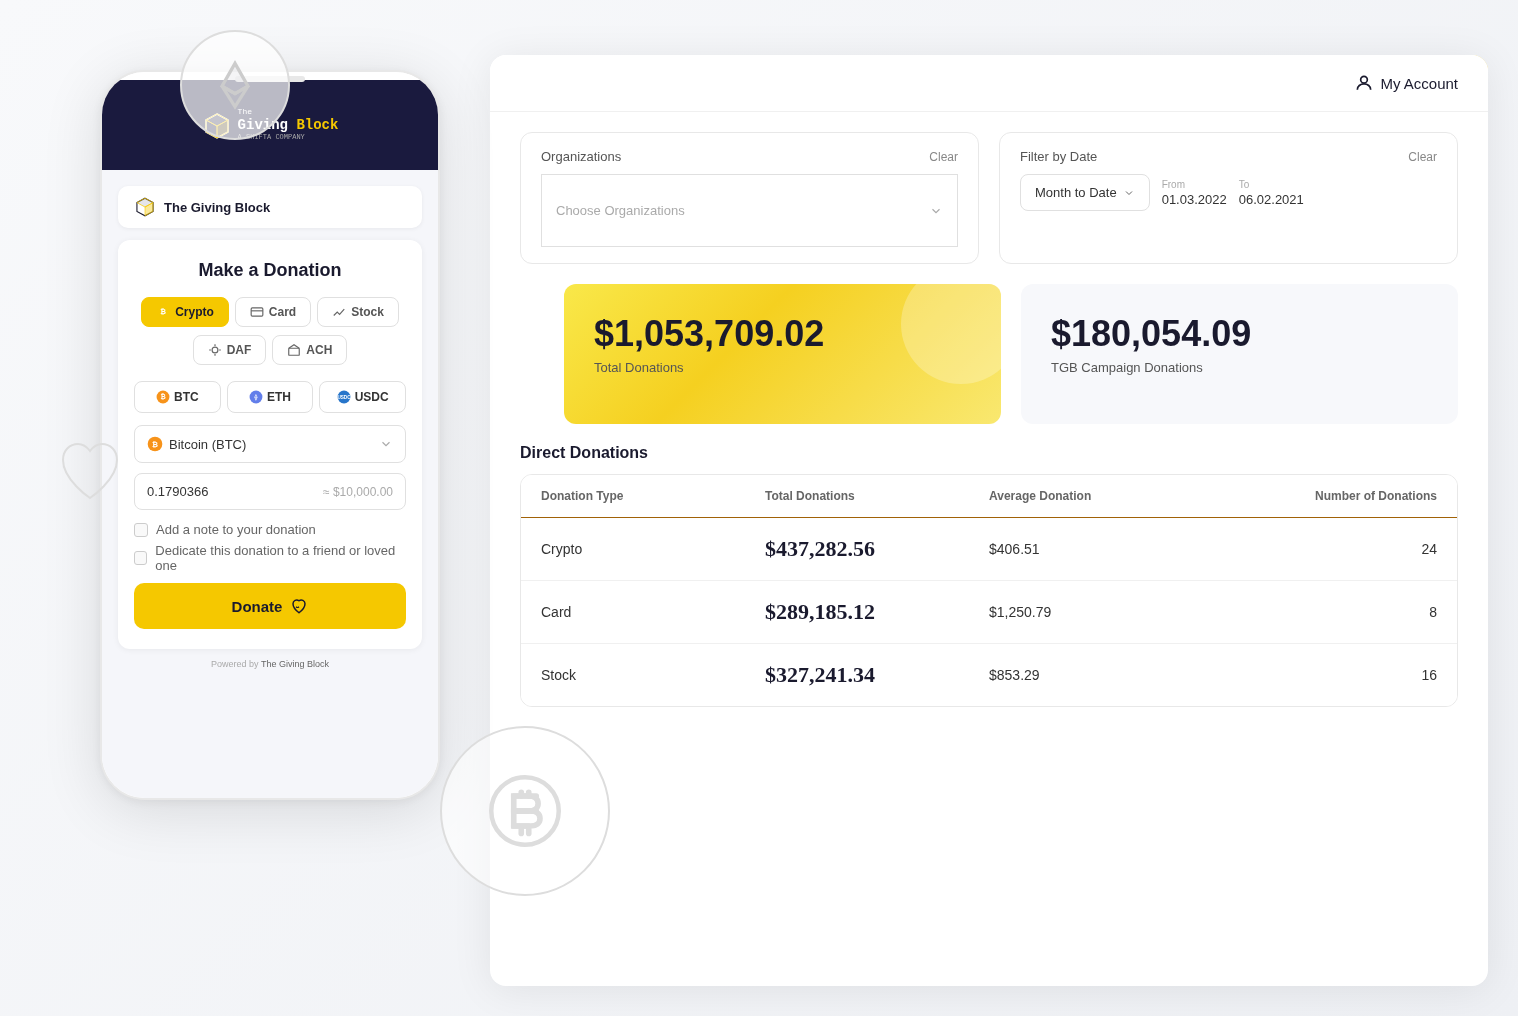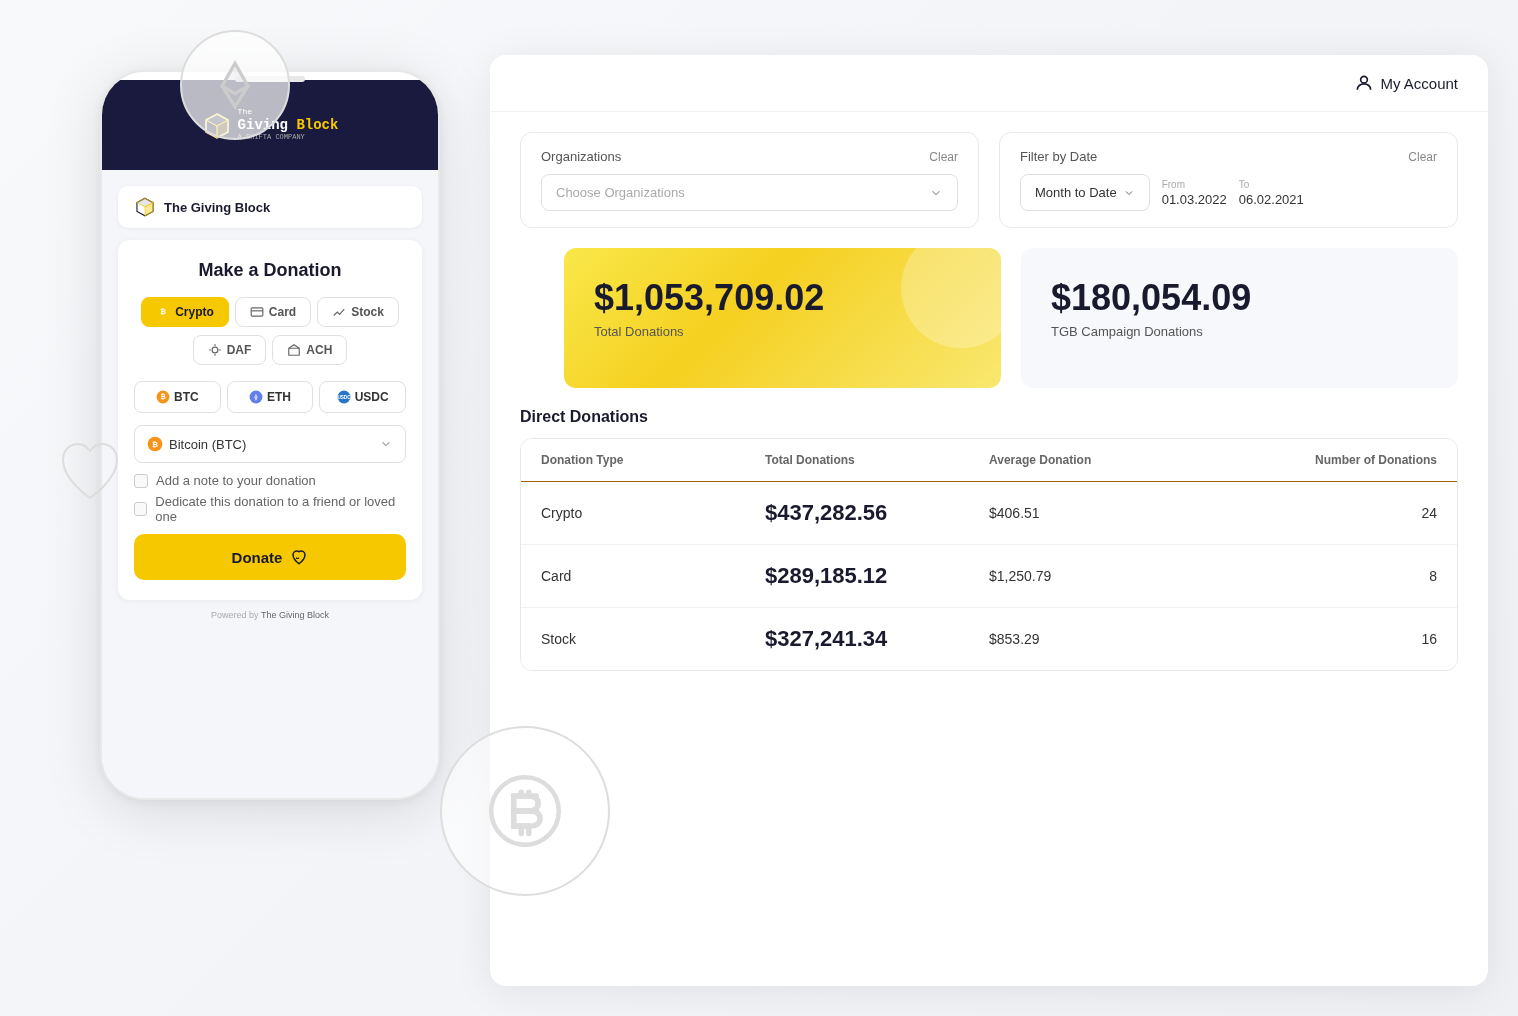--- a/index.html
+++ b/index.html
@@ -89,22 +89,22 @@
     .filter-label .clear-btn {
       font-size: 12px;
       color: #888;
       cursor: pointer;
     }
     .filter-select {
       display: flex;
       align-items: center;
       justify-content: space-between;
       border: 1px solid #e0e0e0;
-      border-radius: 8px;
-      padding: 10px 14px;
+      border-radius: 0;
+      padding: 28px 14px;
       font-size: 13px;
       color: #aaa;
       cursor: pointer;
       margin-top: 8px;
     }
     .date-filter-row {
       display: flex;
       align-items: center;
       gap: 12px;
     }
@@ -217,20 +217,21 @@
       border-bottom: none;
     }
     .td-type {
       font-size: 14px;
       color: #333;
     }
     .td-amount {
       font-size: 22px;
       font-weight: 700;
       color: #1a1a2e;
+      font-family: Liberation Serif, serif;
     }
     .td-avg {
       font-size: 14px;
       color: #333;
     }
     .td-count {
       font-size: 14px;
       color: #333;
       text-align: right;
     }
@@ -694,20 +695,24 @@
             <circle cx="12" cy="12" r="11" fill="#f7931a"></circle>
             <text x="12" y="16" text-anchor="middle" font-size="11" fill="#fff" font-weight="bold">₿</text>
           </svg>
           <span>Bitcoin (BTC)</span>
         </div>
         <svg width="14" height="14" viewBox="0 0 24 24" fill="none" stroke="#aaa" stroke-width="2">
             <path d="M6 9l6 6 6-6"></path>
           </svg>
       </div>
 
+      <div class="amount-row">
+        <span class="amount-main">0.1790366</span>
+        <span class="amount-approx">≈ $10,000.00</span>
+      </div>
 
       <div class="checkbox-row">
         <div class="fake-checkbox"></div>
         <span class="checkbox-label">Add a note to your donation</span>
       </div>
       <div class="checkbox-row">
         <div class="fake-checkbox"></div>
         <span class="checkbox-label">Dedicate this donation to a friend or loved one</span>
       </div>
 

